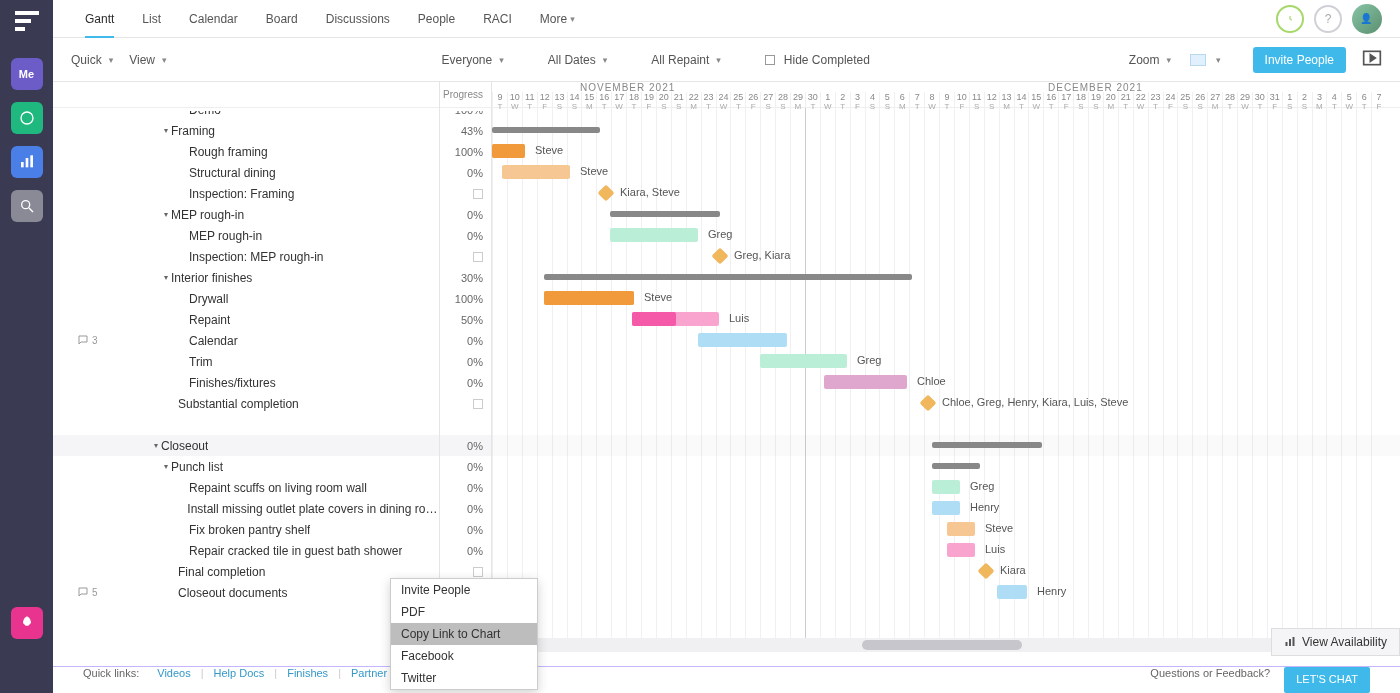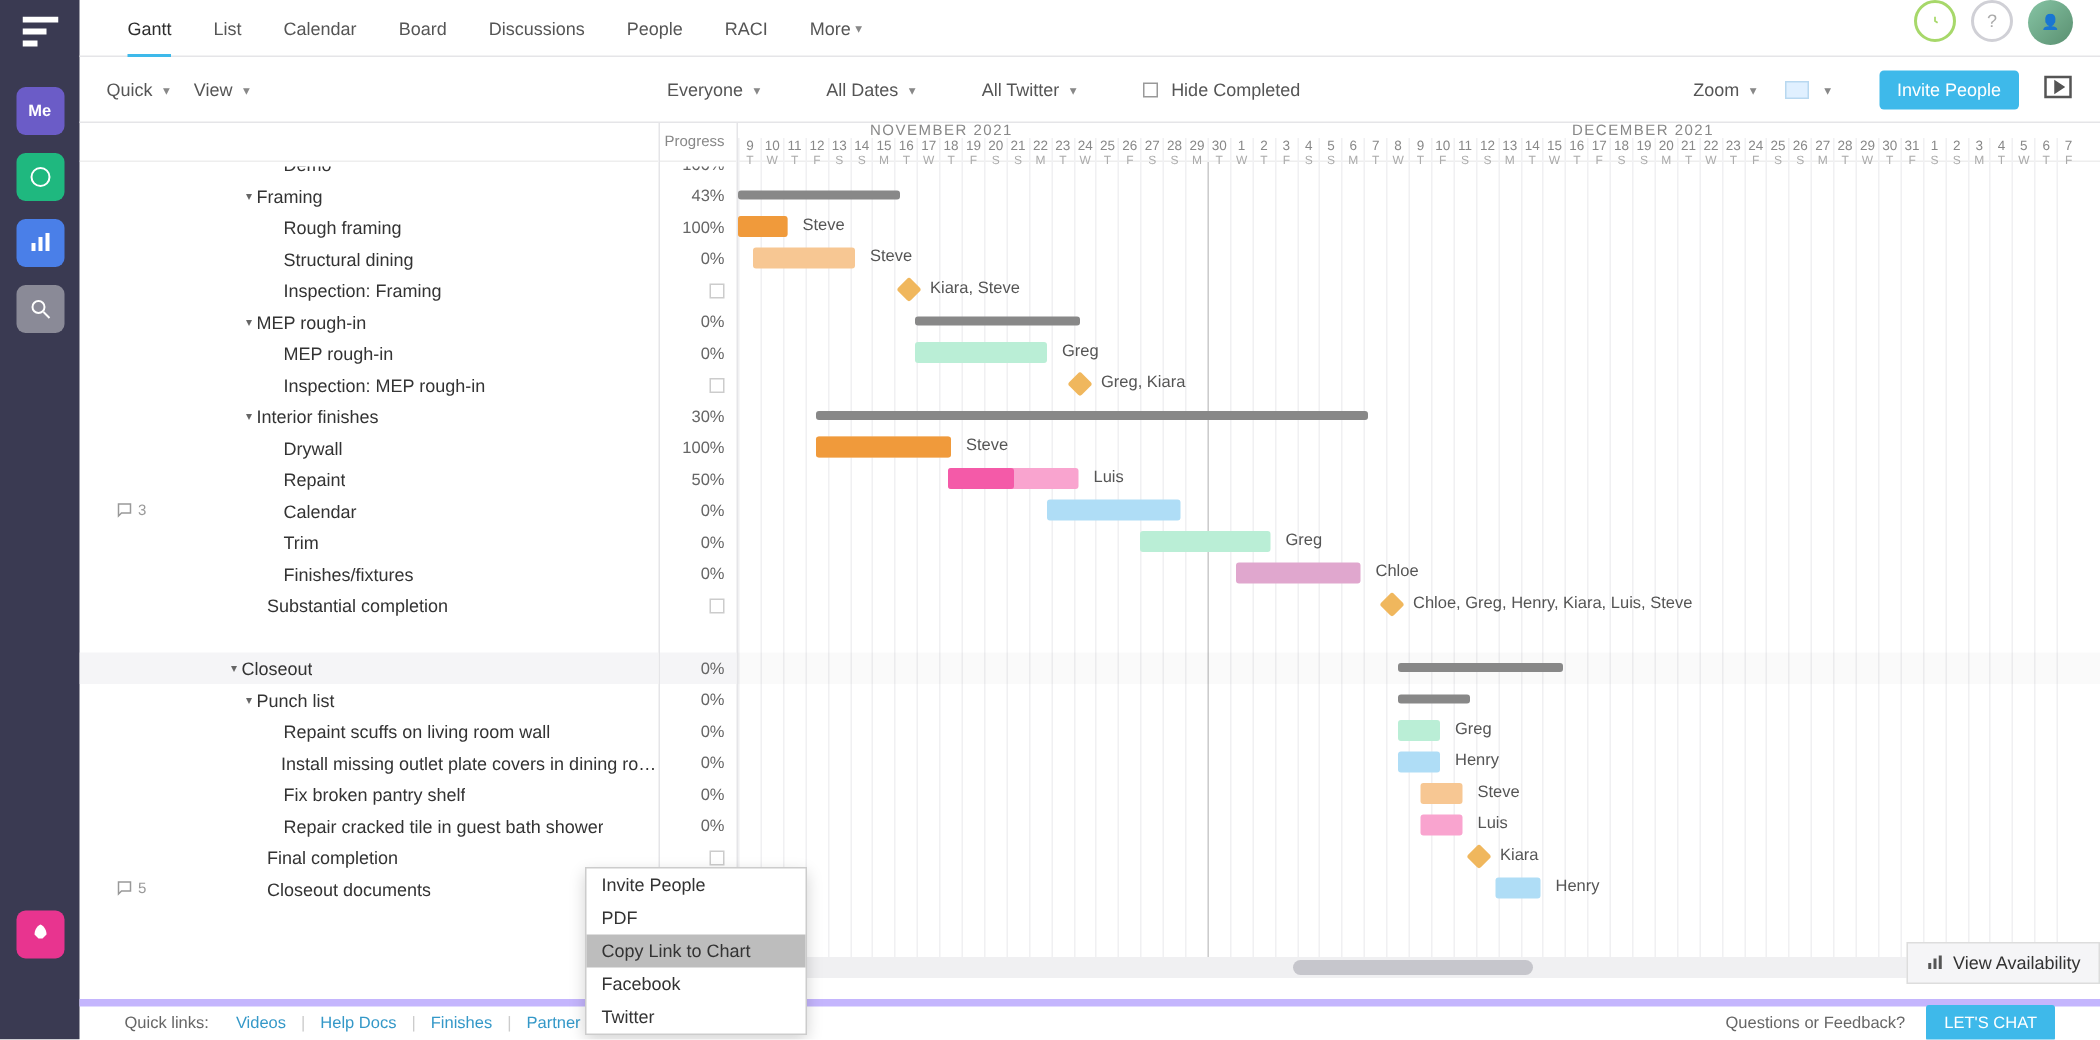--- a/index.html
+++ b/index.html
@@ -8,21 +8,21 @@
 .sidebar .logo { width: 32px; height: 32px; display: flex; align-items: center; justify-content: center; color: #fff; margin-bottom: 20px; }
 .sidebar .nav-icon { width: 32px; height: 32px; border-radius: 6px; display: flex; align-items: center; justify-content: center; margin-bottom: 12px; color: #fff; font-size: 11px; font-weight: 600; cursor: pointer; }
 .sidebar .nav-icon.me { background: #6b5cc7; }
 .sidebar .nav-icon.chat { background: #1fb87f; }
 .sidebar .nav-icon.chart { background: #4a7fe8; }
 .sidebar .nav-icon.search { background: #8a8a97; }
 .sidebar .nav-icon.rocket { background: #e8348f; position: absolute; bottom: 42px; }
 
 .main { position: absolute; left: 53px; top: 0; right: 0; bottom: 0; }
 
-.tabbar { height: 38px; display: flex; padding: 0 18px; border-bottom: 1px solid #e5e5e8; }
+.tabbar { height: 38px; display: flex; align-items: center; padding: 0 18px; border-bottom: 1px solid #e5e5e8; }
 .tabbar .tab { padding: 0 14px; height: 38px; display: flex; align-items: center; cursor: pointer; color: #555; font-size: 12px; position: relative; }
 .tabbar .tab.active { color: #2c2c2c; }
 .tabbar .tab.active::after { content:""; position:absolute; left:14px; right:14px; bottom:0; height:2px; background:#3eb9ea; }
 .tabbar .spacer { flex: 1; }
 .tabbar .right-icon { width: 28px; height: 28px; border-radius: 50%; display:flex; align-items:center; justify-content:center; margin-left:10px; cursor:pointer; }
 .tabbar .avatar { width: 30px; height: 30px; border-radius: 50%; background: linear-gradient(135deg,#87c5a5,#5a8f70); margin-left:10px; display:flex; align-items:center; justify-content:center; color:#fff; font-size:10px; overflow:hidden; }
 .clockring { border:2px solid #a7d86a; color:#a7d86a; }
 .helpring { border:2px solid #d0d0d6; color:#aaa; }
 
 .toolbar { height: 44px; display: flex; align-items: center; padding: 0 18px; border-bottom: 1px solid #e5e5e8; font-size: 12px; color:#555; }
@@ -70,21 +70,21 @@
 
 .context-menu { position:absolute; background:#fff; border:1px solid #ccc; box-shadow:0 3px 10px rgba(0,0,0,0.18); font-size:12px; z-index:50; width:148px; }
 .context-menu .cm-item { padding:4px 10px; cursor:pointer; }
 .context-menu .cm-item.hover { background:#bdbdbd; }
 
 .hscroll { position:absolute; left:0; right:0; bottom:14px; height:14px; background:#f0f0f2; }
 .hscroll .thumb { position:absolute; top:2px; height:10px; background:#c6c6cc; border-radius:5px; }
 
 .availability-btn { position:absolute; right:0; bottom:37px; background:#f5f5f7; border:1px solid #ddd; padding:6px 12px; font-size:12px; cursor:pointer; display:flex; align-items:center; gap:6px; }
 
-.footer { position:absolute; left:53px; right:0; bottom:0; height:27px; border-top:5px solid #c4b5fd; display:flex; align-items:center; padding:0 30px; font-size:11px; color:#666; }
+.footer { position:absolute; left:53px; right:0; bottom:0; height:27px; border-top:1px solid #c4b5fd; display:flex; padding:0 30px; font-size:11px; color:#666; }
 .footer a { color:#3498c8; text-decoration:none; cursor:pointer; }
 .footer .sep { margin:0 10px; color:#ccc; }
 .footer .fspacer { flex:1; }
 .footer .chat-btn { background:#3eb9ea; color:#fff; padding:6px 12px; font-size:11px; cursor:pointer; border-radius:2px; margin-left:14px; }
 
 .chev-down::after { content:"▾"; font-size:9px; color:#888; margin-left:3px; }
 </style>
 </head>
 <body>
 
@@ -157,21 +157,21 @@
         <span>View</span>
       </div>
     <div class="tspacer"></div>
     <div class="filter chev-down">
         <span>Everyone</span>
       </div>
     <div class="filter chev-down">
         <span>All Dates</span>
       </div>
     <div class="filter chev-down">
-        <span>All Twitter</span>
+        <span>All Repaint</span>
       </div>
     <div class="filter">
         <span class="checkbox-mini"></span>
         <span>Hide Completed</span>
       </div>
     <div class="tspacer"></div>
     <div class="tgroup chev-down">
         <span>Zoom</span>
       </div>
     <div class="tgroup chev-down">

